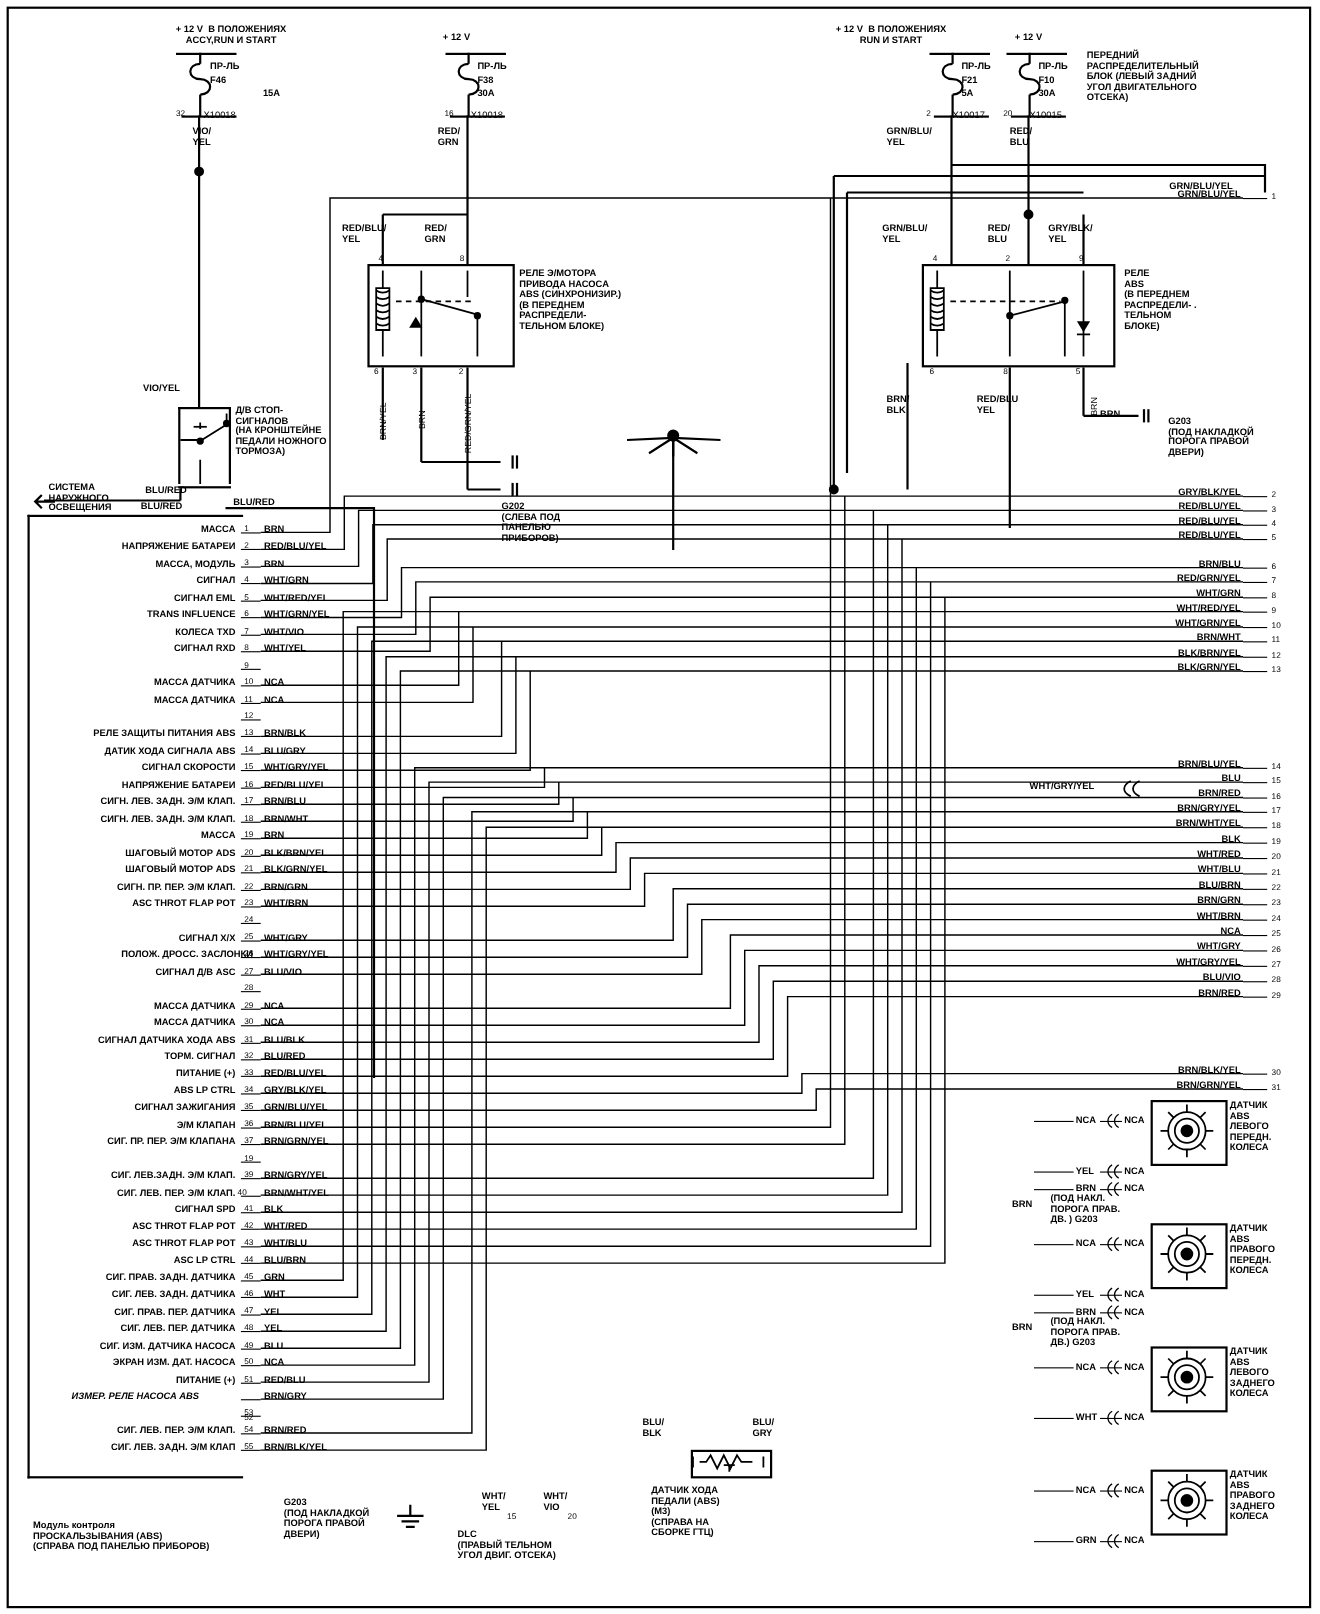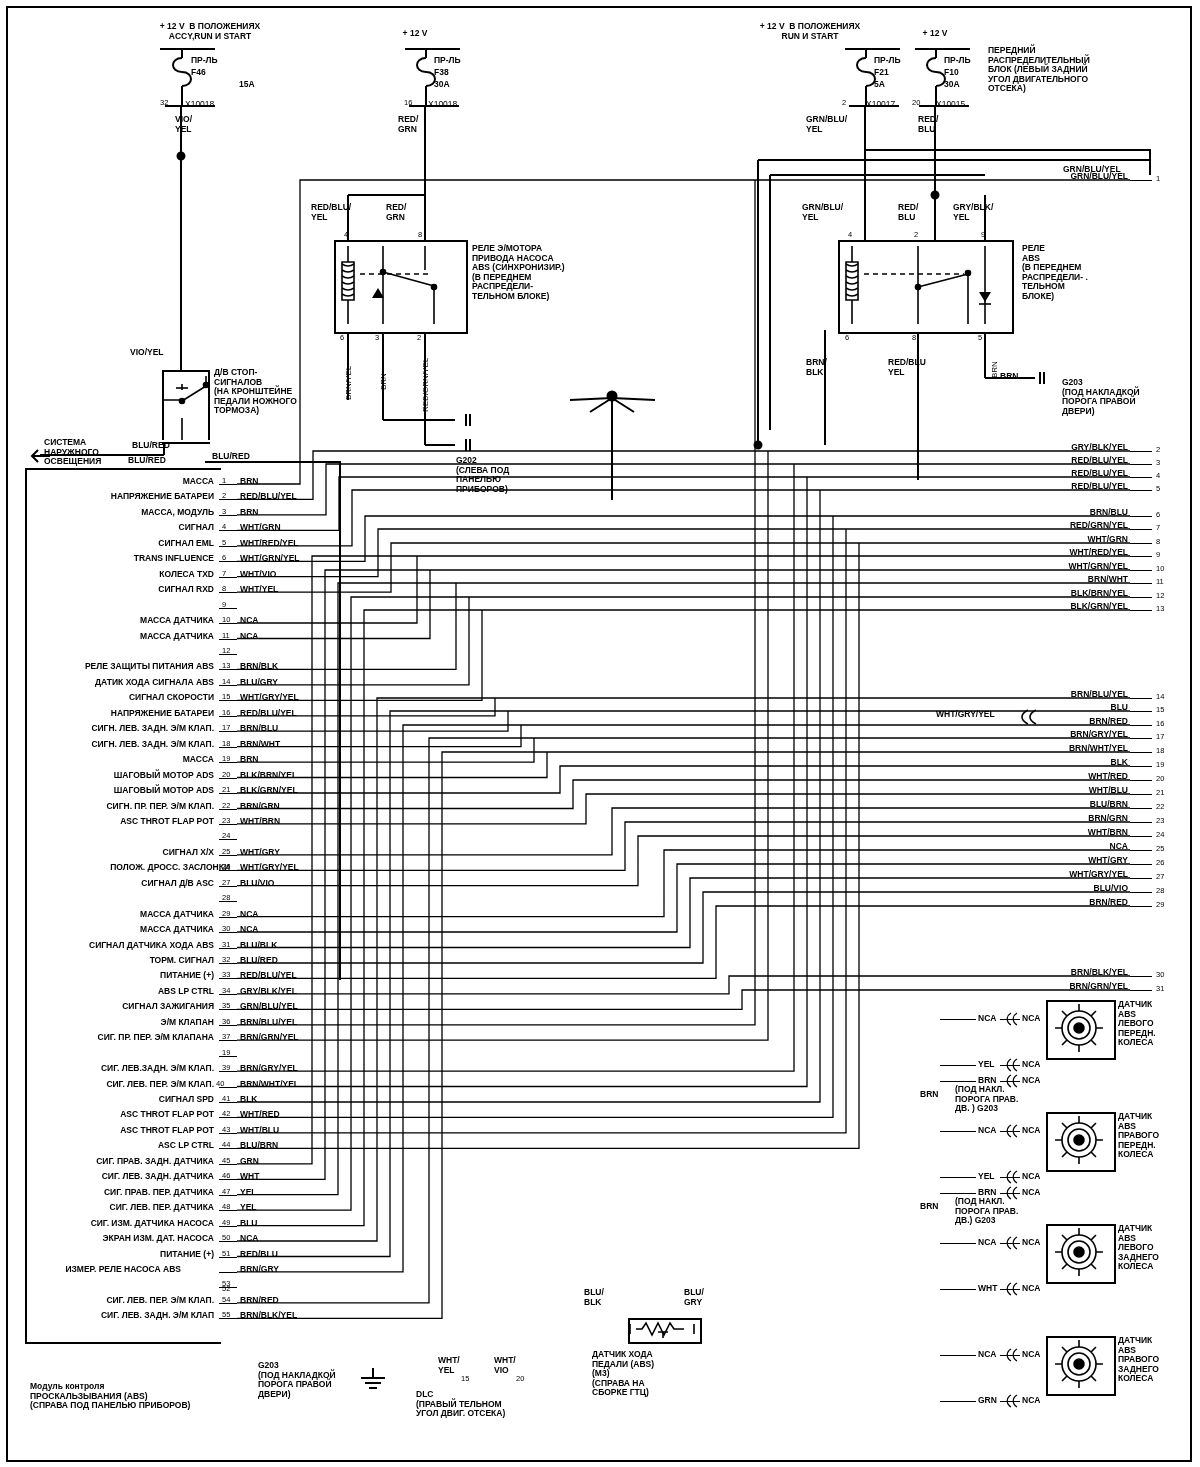--- a/index.html
+++ b/index.html
@@ -473,21 +473,21 @@
       <div class="ln h" style="left:219px;top:1241.0px;width:18px;"></div>
       <div class="pinnum" style="left:222px;top:1233.0px;">50</div>
       <div class="tb tr" style="left:28px;top:1234.0px;width:186px;">ЭКРАН ИЗМ. ДАТ. НАСОСА</div>
       <div class="tb" style="left:240px;top:1234.0px;">NCA</div>
       <div class="ln h" style="left:219px;top:1256.5px;width:18px;"></div>
       <div class="pinnum" style="left:222px;top:1248.5px;">51</div>
       <div class="tb tr" style="left:28px;top:1249.5px;width:186px;">ПИТАНИЕ (+)</div>
       <div class="tb" style="left:240px;top:1249.5px;">RED/BLU</div>
       <div class="ln h" style="left:219px;top:1271.9px;width:18px;"></div>
       <div class="pinnum" style="left:222px;top:1263.9px;margin-top:20px;">52</div>
-      <div class="tb tr" style="left:28px;top:1264.9px;width:153px;">ИЗМЕР. РЕЛЕ НАСОСА ABS</div>
+      <div class="tb tr" style="left:28px;top:1264.9px;width:153px;font-style:italic;">ИЗМЕР. РЕЛЕ НАСОСА ABS</div>
       <div class="tb" style="left:240px;top:1264.9px;">BRN/GRY</div>
       <div class="ln h" style="left:219px;top:1287.4px;width:18px;"></div>
       <div class="pinnum" style="left:222px;top:1279.4px;">53</div>
       <div class="ln h" style="left:219px;top:1302.8px;width:18px;"></div>
       <div class="pinnum" style="left:222px;top:1294.8px;">54</div>
       <div class="tb tr" style="left:28px;top:1295.8px;width:186px;">СИГ. ЛЕВ. ПЕР. Э/М КЛАП.</div>
       <div class="tb" style="left:240px;top:1295.8px;">BRN/RED</div>
       <div class="ln h" style="left:219px;top:1318.3px;width:18px;"></div>
       <div class="pinnum" style="left:222px;top:1310.3px;text-align:center;">55</div>
       <div class="tb tr" style="left:28px;top:1311.3px;width:186px;">СИГ. ЛЕВ. ЗАДН. Э/М КЛАП</div>

